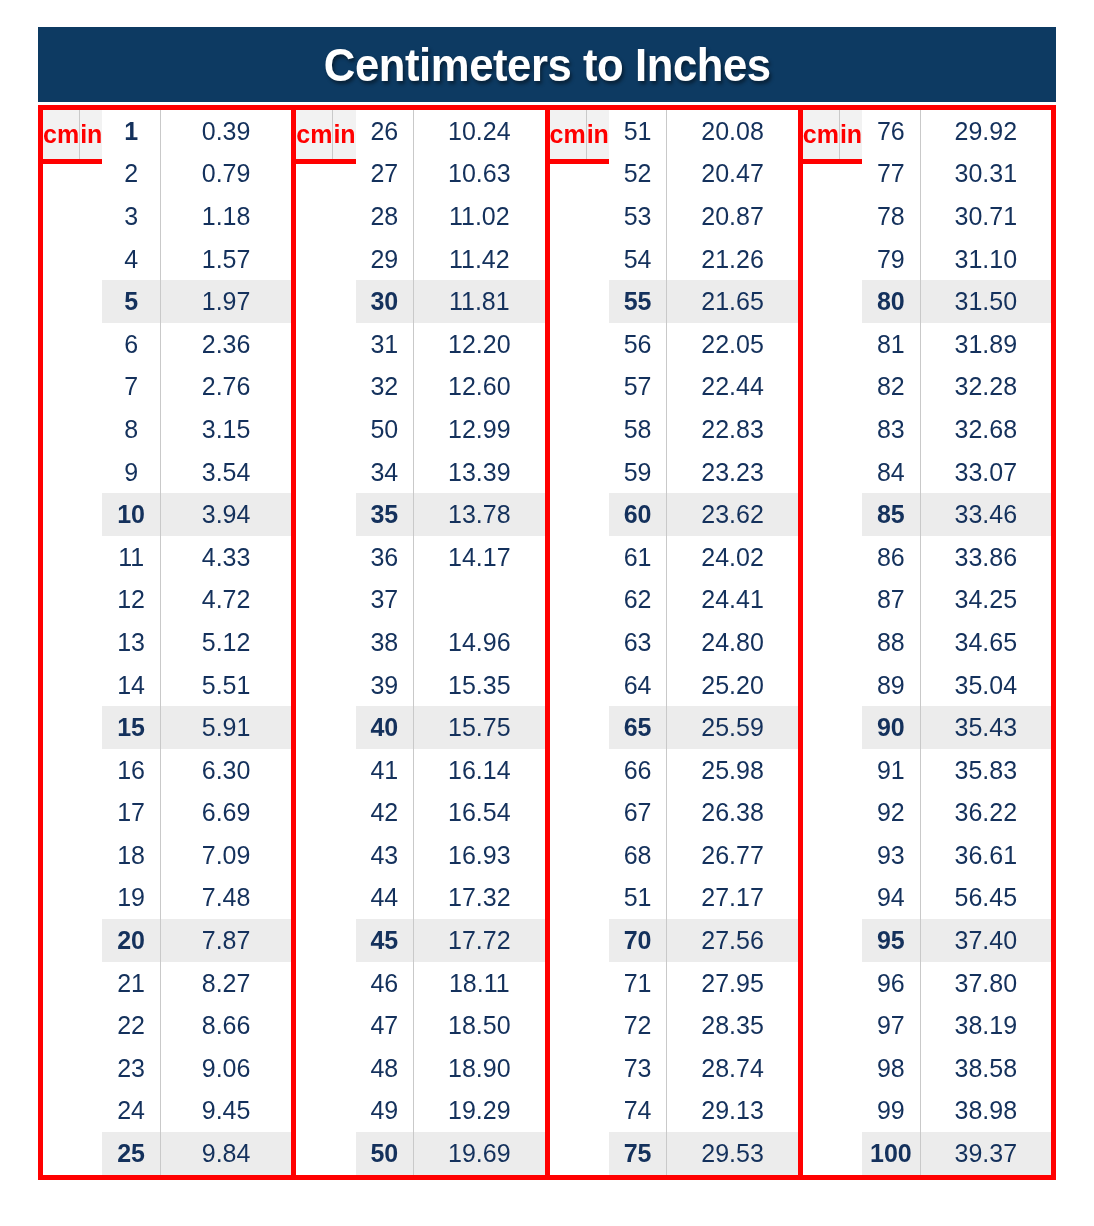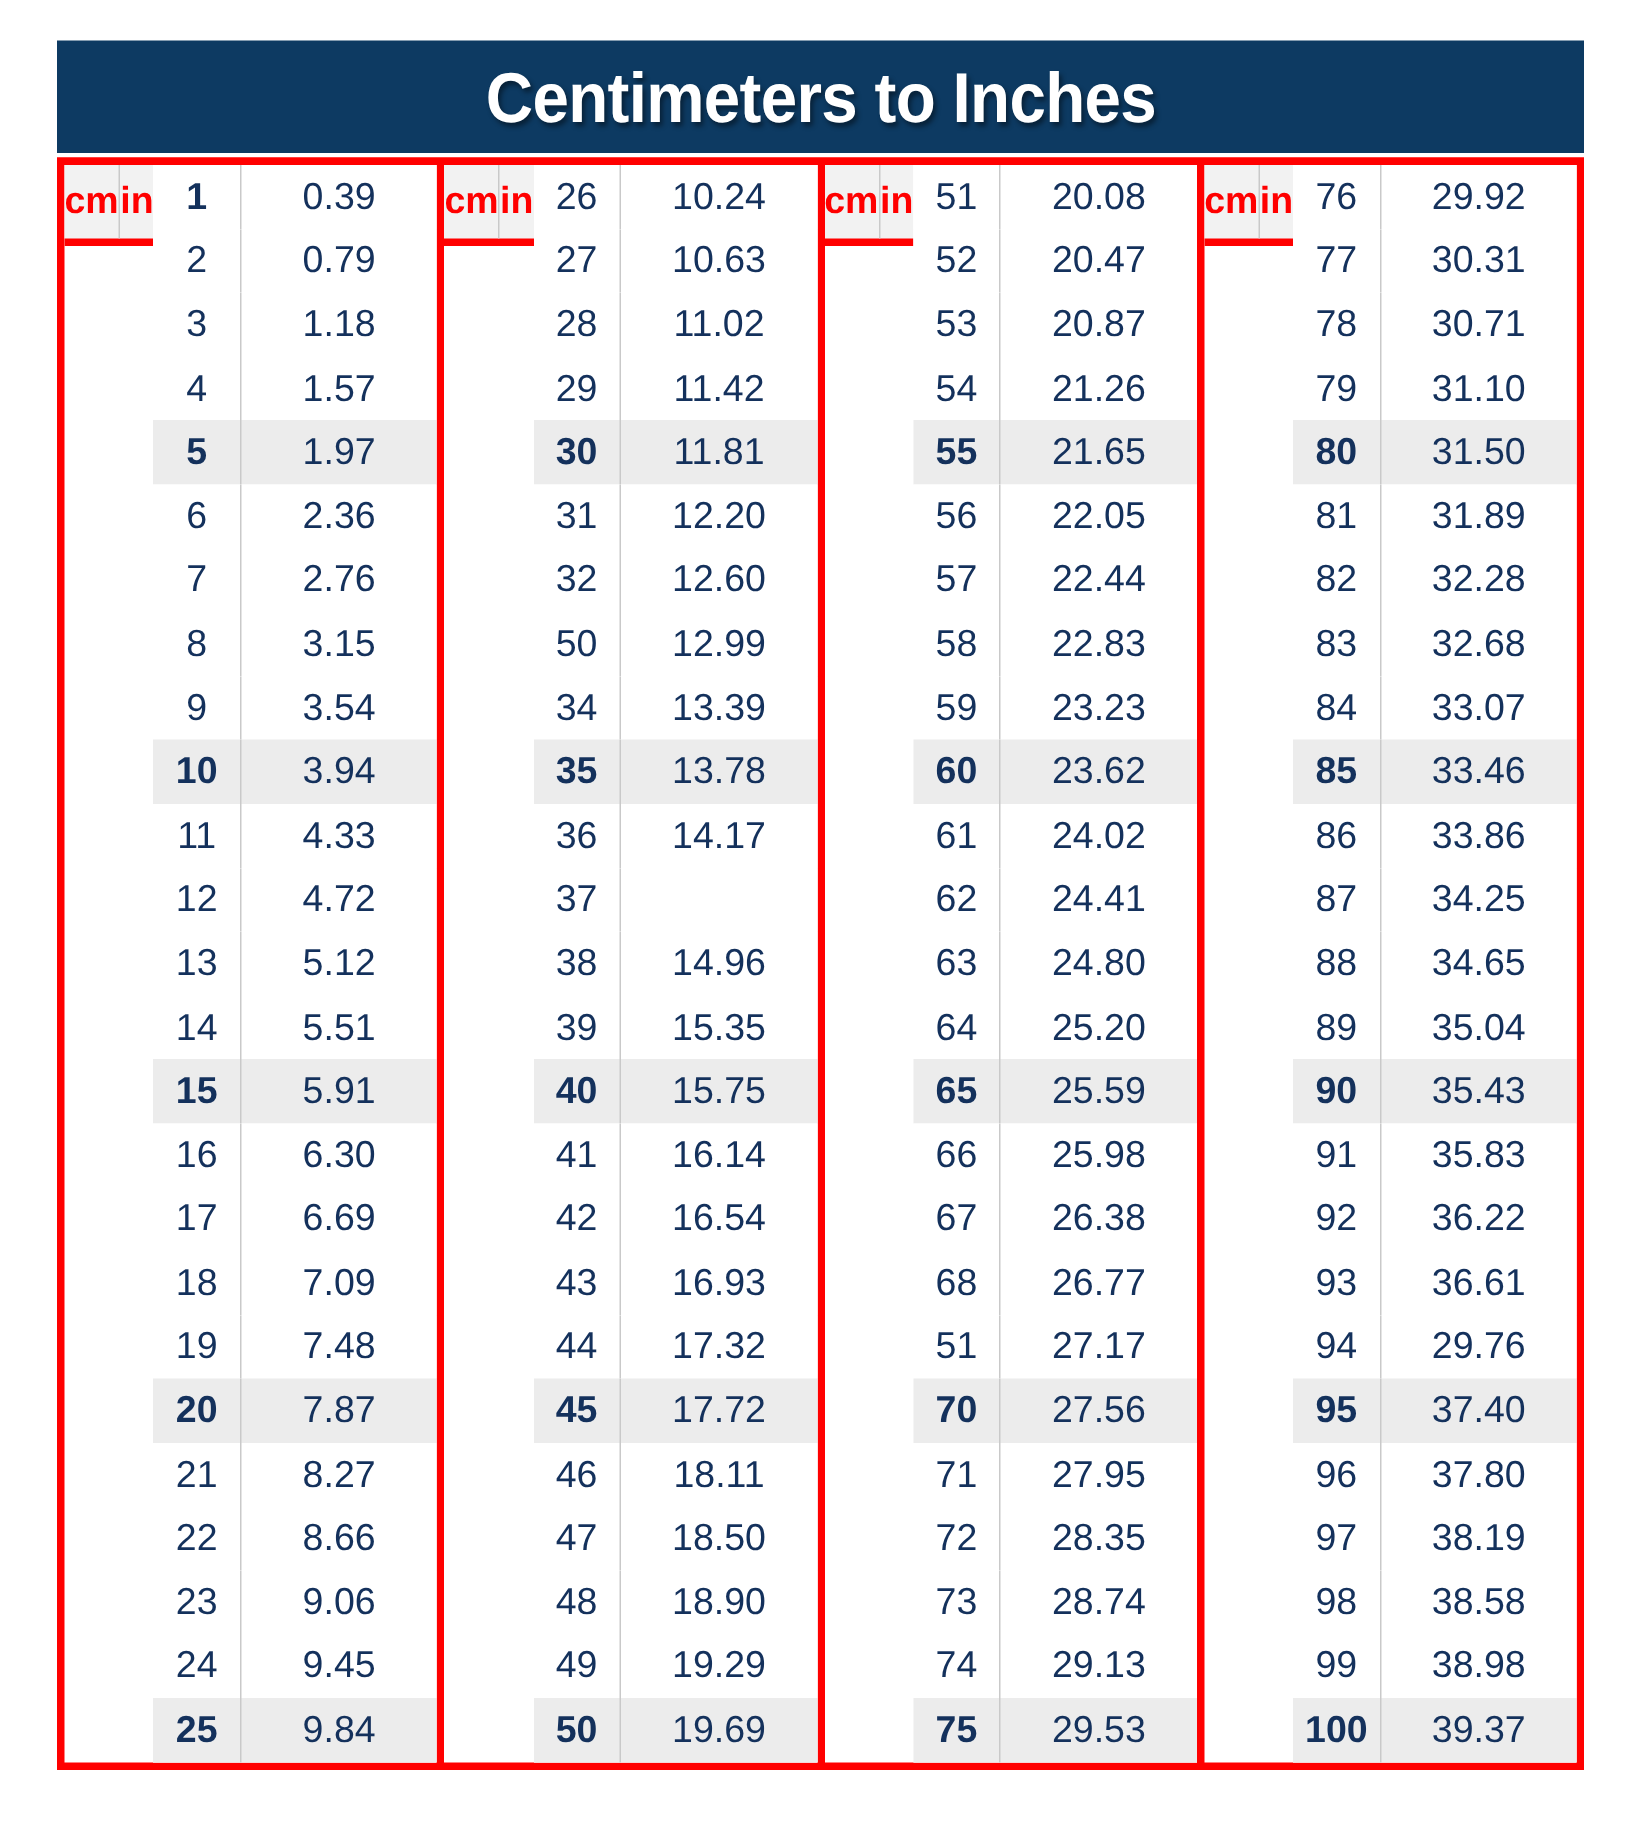--- a/index.html
+++ b/index.html
@@ -518,21 +518,21 @@
           <div class="row">
             <div class="cell cm">92</div>
             <div class="cell in">36.22</div>
           </div>
           <div class="row">
             <div class="cell cm">93</div>
             <div class="cell in">36.61</div>
           </div>
           <div class="row">
             <div class="cell cm">94</div>
-            <div class="cell in">29.76</div>
+            <div class="cell in">56.45</div>
           </div>
           <div class="row accent">
             <div class="cell cm">95</div>
             <div class="cell in">37.40</div>
           </div>
           <div class="row">
             <div class="cell cm">96</div>
             <div class="cell in">37.80</div>
           </div>
           <div class="row">

